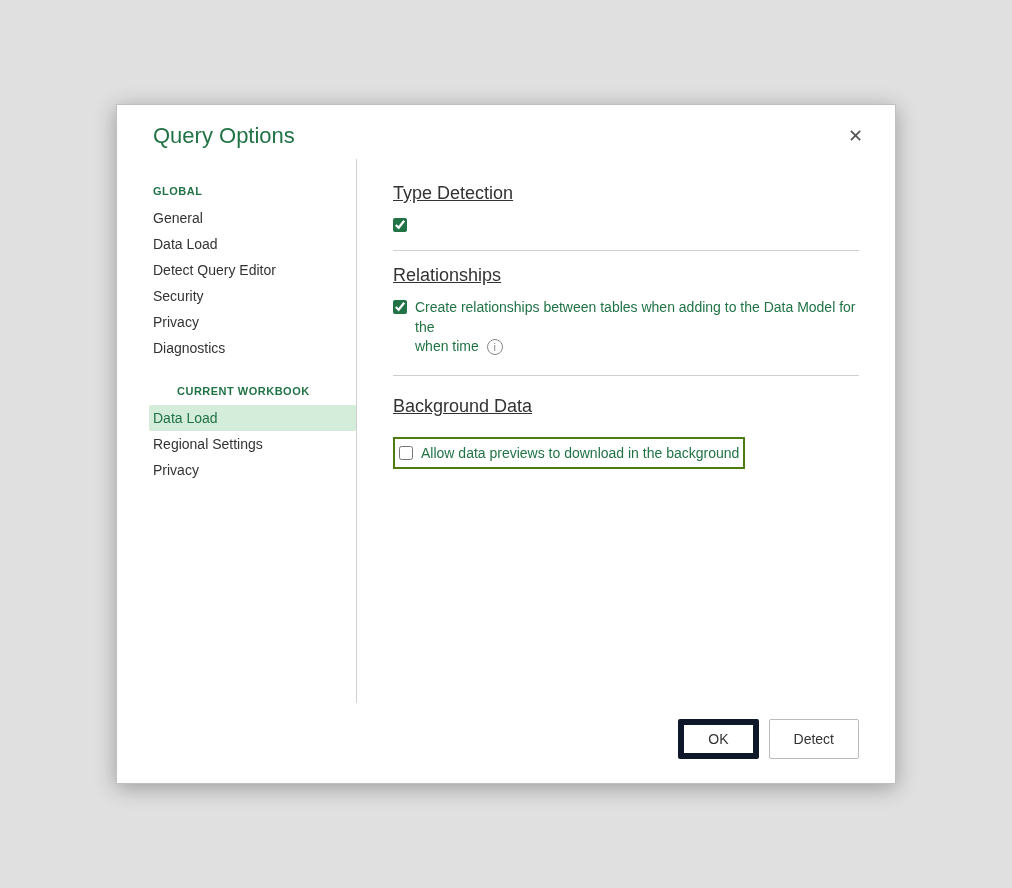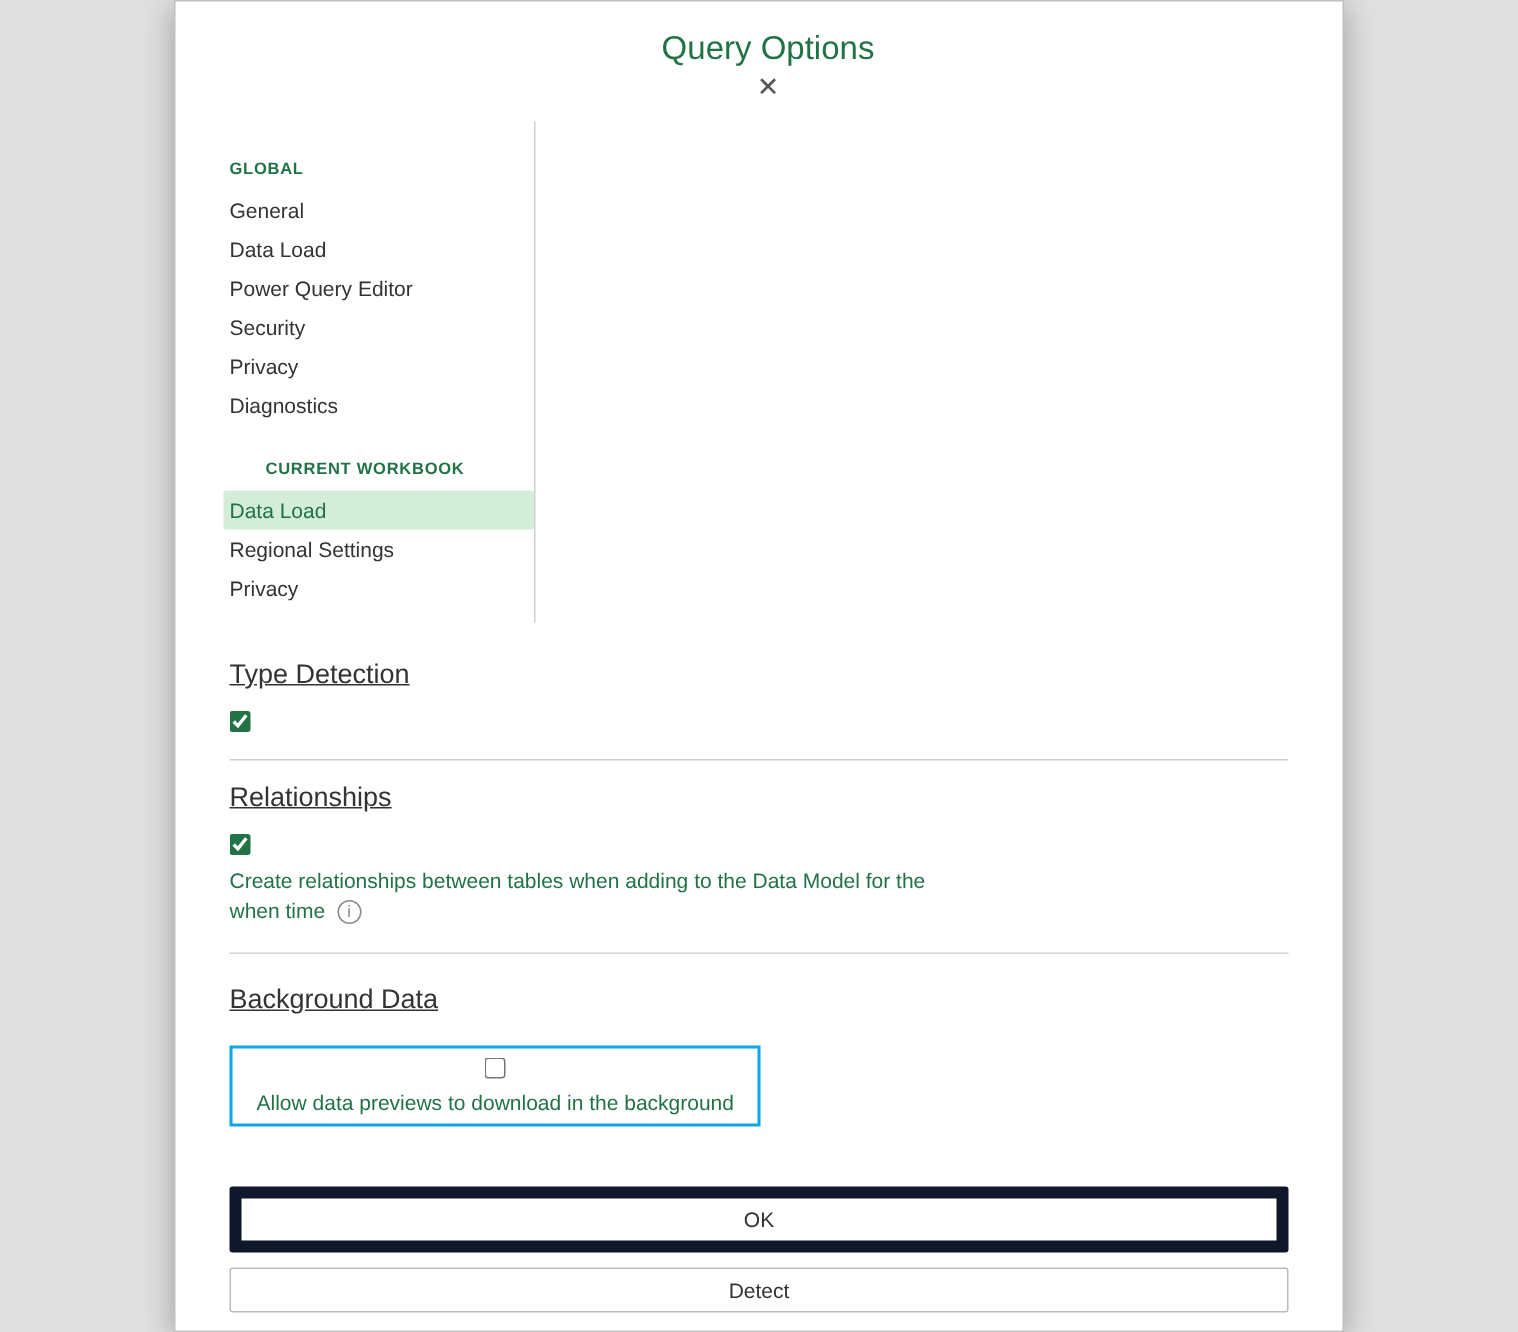--- a/index.html
+++ b/index.html
@@ -1,20 +1,19 @@
 <!DOCTYPE html>
 <html><head>
   <meta charset="utf-8">
   <style>
     * {
       box-sizing: border-box;
       margin: 0;
       padding: 0;
       font-family: 'Segoe UI', Arial, sans-serif;
-      flex-direction: column;
     }
 
     body {
       background: #e0e0e0;
       display: flex;
       align-items: center;
       justify-content: center;
       width: 1012px;
       height: 888px;
       overflow: hidden;
@@ -148,22 +147,22 @@
       cursor: default;
       margin-left: 4px;
       vertical-align: middle;
     }
 
     .background-data-section {
       margin-top: 20px;
     }
 
     .highlighted-row {
-      border: 2px solid #0ea5e9;
-      padding: 6px 16px;
+      border: 2px solid #4d7c0f;
+      padding: 6px 4px;
       display: inline-flex;
       align-items: center;
       gap: 8px;
       margin-top: 8px;
     }
 
     .highlighted-row input[type="checkbox"] {
       accent-color: #217346;
       width: 14px;
       height: 14px;
@@ -183,21 +182,21 @@
 
     .btn {
       padding: 6px 24px;
       font-size: 14px;
       cursor: pointer;
       border-radius: 2px;
     }
 
     .btn-ok {
       background: #fff;
-      border: 8px solid #0f172a;
+      border: 6px solid #0f172a;
       color: #333;
     }
 
     .btn-cancel {
       background: #fff;
       border: 1px solid #bbb;
       color: #333;
     }
 
     .divider {
@@ -224,21 +223,21 @@
     <div class="sidebar">
       <div class="sidebar-section-label">GLOBAL</div>
 
       <div class="sidebar-item">
         <span>General</span>
       </div>
       <div class="sidebar-item">
         <span>Data Load</span>
       </div>
       <div class="sidebar-item">
-        <span>Power Query Editor</span>
+        <span>Detect Query Editor</span>
       </div>
       <div class="sidebar-item">
         <span>Security</span>
       </div>
       <div class="sidebar-item">
         <span>Privacy</span>
       </div>
       <div class="sidebar-item">
         <span>Diagnostics</span>
       </div>

